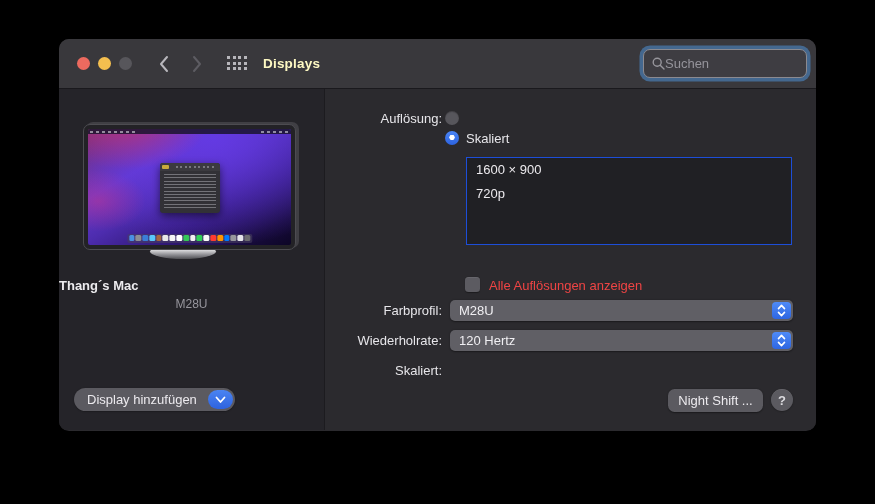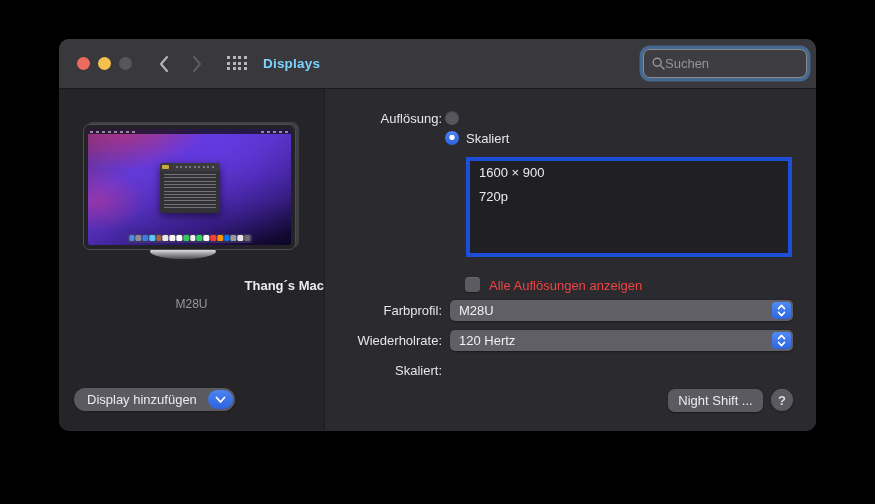--- a/index.html
+++ b/index.html
@@ -22,21 +22,21 @@
   .tl.gray   { background:#57565b; }
   .nav { position:absolute; top:13px; width:24px; height:24px; background:none;
          border:none; display:flex; align-items:center; justify-content:center; }
   .nav.back { left:92px; } .nav.fwd { left:126px; }
   .grid-btn { position:absolute; left:168px; top:17px; width:22px; height:16px;
               background:none; border:none; display:grid;
               grid-template-columns:repeat(4,3px); grid-template-rows:repeat(3,3px);
               gap:2.5px; padding:0; }
   .grid-btn i { background:#b7b6bb; display:block; }
   .win-title { position:absolute; left:204px; top:17px; font-size:13.5px;
-               font-weight:700; color:#7dd3fc; letter-spacing:.2px; }
+               font-weight:700; color:#fef9c3; letter-spacing:.2px; }
   .search { position:absolute; right:9px; top:10px; width:164px; height:29px;
             background:#3e3d42; border:1px solid #8b8a90; border-radius:7px;
             box-shadow:0 0 0 3.5px #44688f; display:flex; align-items:center;
             padding:0 8px; }
   .search input { flex:1; background:transparent; border:none; outline:none;
                   color:#e8e8ea; font-size:13px; font-family:inherit; min-width:0; }
   .search input::placeholder { color:#95949b; }
 
   
   .content { display:flex; height:341px; }
@@ -69,21 +69,21 @@
                      background:#c9a93d; border-radius:1px; }
   .mini-win .hd s { position:absolute; left:16px; right:4px; top:3px; height:2px; text-decoration:none;
                     background:repeating-linear-gradient(90deg, rgba(210,210,218,.4) 0 2px, transparent 2px 4.5px); }
   .mini-win .bd { position:absolute; left:4px; right:4px; top:11px; bottom:4px;
                   background:repeating-linear-gradient(180deg, rgba(205,205,212,.42) 0 1px, transparent 1px 3.3px); }
   .dock { position:absolute; left:50%; bottom:2.5px; transform:translateX(-50%);
           display:flex; align-items:center; gap:1px; height:9px; padding:1px 2px;
           background:rgba(72,66,94,.55); border-radius:2px; }
   .dock-icon { width:5.8px; height:5.8px; border-radius:1.5px; display:block; }
 
-  .dev-name  { position:absolute; left:0; right:0; top:189px; text-align:right;
+  .dev-name  { position:absolute; left:0; right:0; top:189px; text-align:left;
                font-size:13px; font-weight:700; color:#ecebee; }
   .dev-model { position:absolute; left:0; right:0; top:208px; text-align:center;
                font-size:12px; color:#97969d; }
   .add-display { position:absolute; left:15px; top:299px; width:161px; height:23px;
                  background:#5b5a60; border:none; border-radius:11.5px;
                  color:#eceaee; font-size:13px; font-family:inherit;
                  display:flex; align-items:center; justify-content:flex-start;
                  padding:0 2px 0 13px; gap:7px;
                  box-shadow:0 .5px 1.5px rgba(0,0,0,.4); }
   .add-display .dd { margin-left:auto; width:25px; height:19px; border-radius:9.5px;
@@ -92,22 +92,22 @@
 
   
   .flabel { position:absolute; left:0; width:117px; text-align:right;
             font-size:13px; color:#e7e6ea; }
   .radio { position:absolute; left:120px; width:14px; height:14px; border-radius:50%; }
   .radio.off { background:#57565c; box-shadow:inset 0 1px 1px rgba(0,0,0,.25); }
   .radio.on  { background:radial-gradient(circle at 50% 46%, #fff 0 2.4px, rgba(255,255,255,0) 2.9px),
                           linear-gradient(180deg,#4b86f5,#2d63e0); }
   .rlabel { position:absolute; left:141px; font-size:13px; color:#e7e6ea; }
 
-  .res-list { position:absolute; left:141px; top:68px; width:326px; height:100px;
-              background:#202024; border:4px solid #1d4ed8; }
+  .res-list { position:absolute; left:141px; top:68px; width:326px; height:88px;
+              background:#202024; border:1px solid #1d4ed8; }
   .res-row { height:24px; line-height:24px; padding-left:9px; font-size:13px; color:#eceaee; }
   .res-row.selected { background:#4a494f; }
 
   .chk { position:absolute; left:140px; top:188px; width:15px; height:15px;
          border-radius:3.5px; background:#5c5b61;
          box-shadow:inset 0 .5px 0 rgba(255,255,255,.14), 0 .5px 1px rgba(0,0,0,.35); }
   .chk-label { position:absolute; left:164px; top:189px; font-size:13px; color:#ef4444; }
 
   .popup { position:absolute; left:125px; width:343px; height:21px; background:#605f65;
            border-radius:5px; box-shadow:0 .5px 1.5px rgba(0,0,0,.4);

